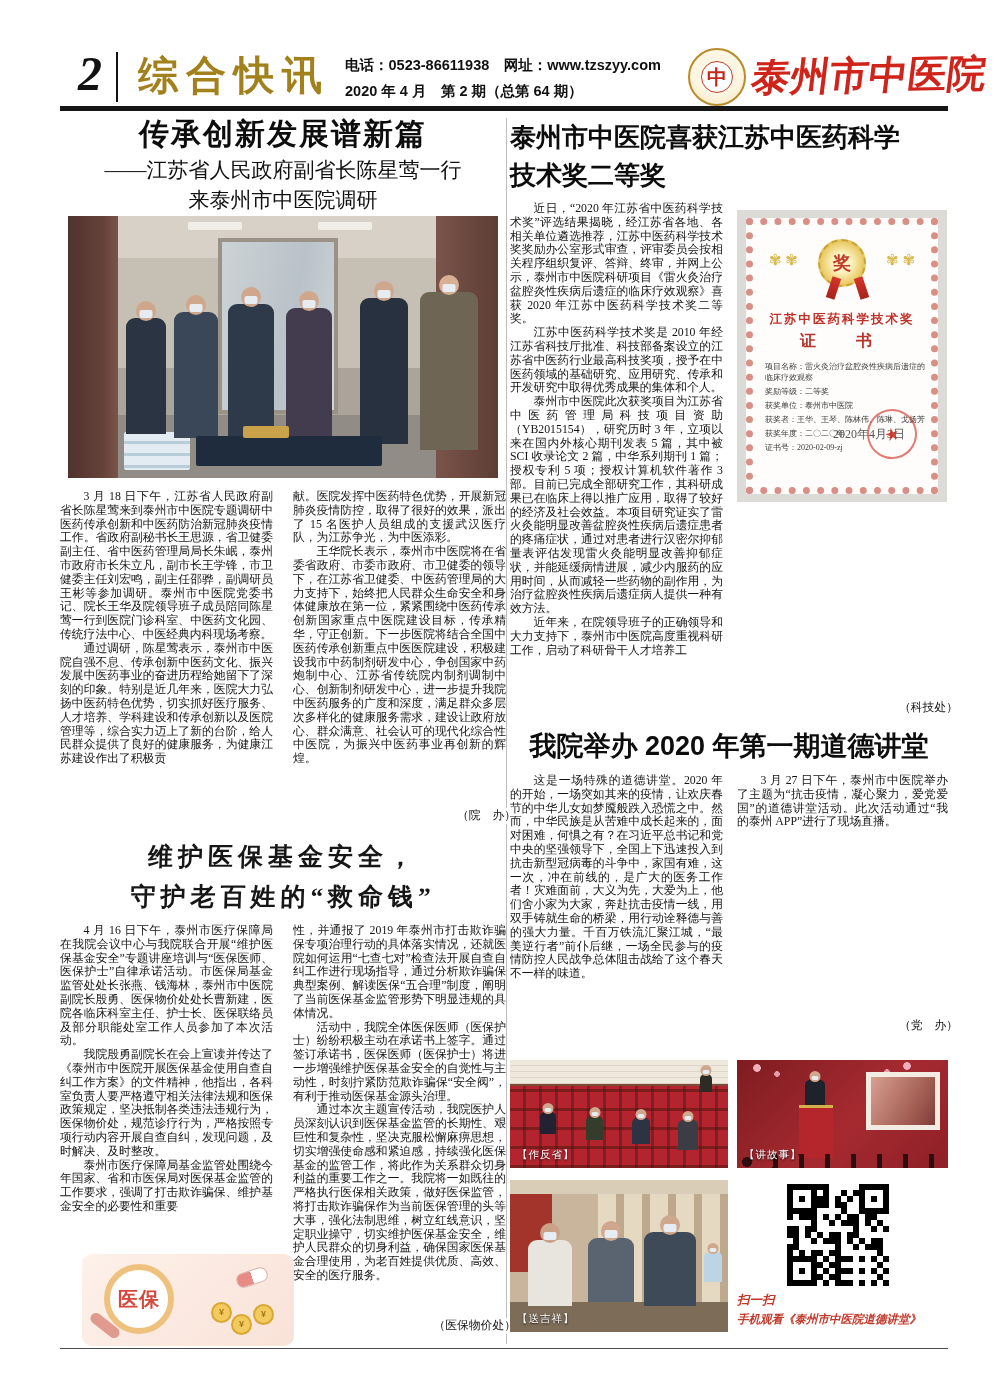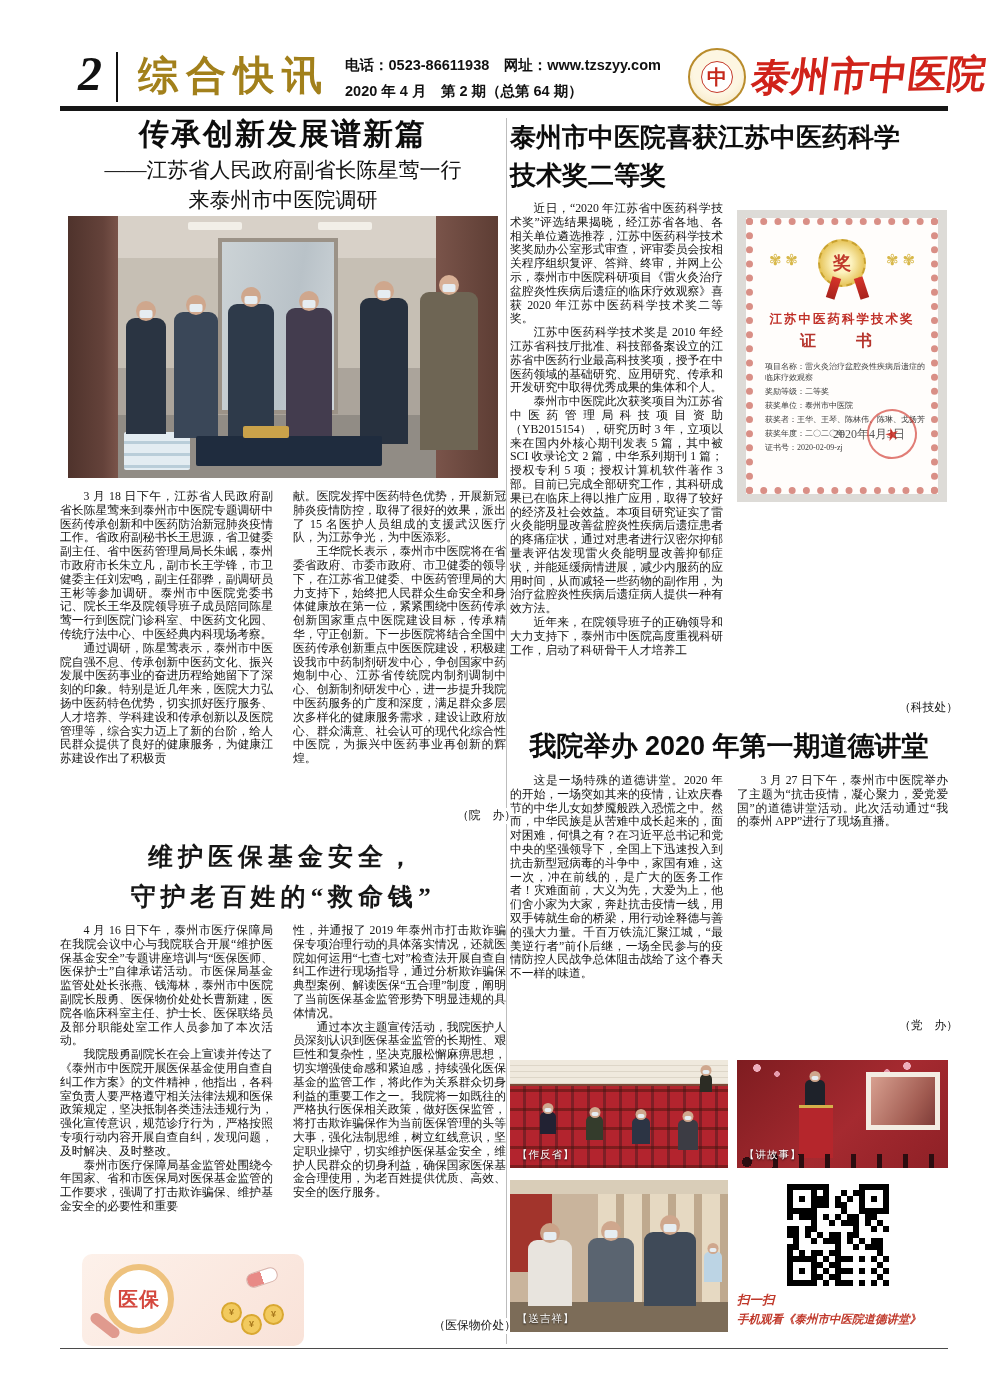--- a/index.html
+++ b/index.html
@@ -58,21 +58,21 @@
   .fig.sm{border-radius:5px 5px 0 0;}
   .fig.sm::before{width:11px;height:11px;top:-9px;}
   .fig.sm::after{width:7px;height:4px;top:-4px;}
 
   
   .mid-title{position:absolute;left:60px;width:446px;text-align:center;font-size:25px;font-weight:bold;
         letter-spacing:5px;color:#161616;transform:skewX(-2deg);}
   .mid-title.t1{top:840px;}
   .mid-title.t2{top:880px;}
   .illus-medins{position:absolute;left:82px;top:1254px;width:212px;height:92px;border-radius:10px;
-        background:linear-gradient(135deg,#fdf1ea,#f9e2d8);overflow:hidden;padding-left:10px;}
+        background:linear-gradient(135deg,#fdf1ea,#f9e2d8);overflow:hidden;}
   .lens{position:absolute;left:22px;top:10px;width:58px;height:58px;border-radius:50%;
         border:6px solid #eec27e;background:#fff;display:flex;align-items:center;justify-content:center;
         font-size:20px;font-weight:bold;color:#d4483e;letter-spacing:1px;}
   .lens-handle{position:absolute;left:6px;top:66px;width:34px;height:11px;border-radius:6px;
         background:#e09a8e;transform:rotate(38deg);}
   .coin{position:absolute;width:17px;height:17px;border-radius:50%;background:#f2ca5e;border:2px solid #d9a832;
         color:#a6761a;font:bold 9px/16px "Liberation Sans",sans-serif;text-align:center;}
   .capsule{position:absolute;right:26px;top:16px;width:30px;height:13px;border-radius:7px;
         background:linear-gradient(90deg,#e88a86 50%,#fff 50%);border:1px solid #d8b3ac;transform:rotate(-18deg);}
 
@@ -201,25 +201,26 @@
     <p class="cont">献。医院发挥中医药特色优势，开展新冠肺炎疫情防控，取得了很好的效果，派出了 15 名医护人员组成的支援武汉医疗队，为江苏争光，为中医添彩。</p>
     <p>王华院长表示，泰州市中医院将在省委省政府、市委市政府、市卫健委的领导下，在江苏省卫健委、中医药管理局的大力支持下，始终把人民群众生命安全和身体健康放在第一位，紧紧围绕中医药传承创新国家重点中医院建设目标，传承精华，守正创新。下一步医院将结合全国中医药传承创新重点中医医院建设，积极建设我市中药制剂研发中心，争创国家中药炮制中心、江苏省传统院内制剂调制中心、创新制剂研发中心，进一步提升我院中医药服务的广度和深度，满足群众多层次多样化的健康服务需求，建设让政府放心、群众满意、社会认可的现代化综合性中医院，为振兴中医药事业再创新的辉煌。</p>
   </div>
   <div class="byline" style="left:293px;width:213px;top:808px;text-align:right;">（院　办）</div>
 
   <div class="mid-title t1">维护医保基金安全，</div>
   <div class="mid-title t2">守护老百姓的“救命钱”</div>
 
   <div class="col" style="left:60px;top:924px;width:213px;height:328px;">
     <p>4 月 16 日下午，泰州市医疗保障局在我院会议中心与我院联合开展“维护医保基金安全”专题讲座培训与“医保医师、医保护士”自律承诺活动。市医保局基金监管处处长张燕、钱海林，泰州市中医院副院长殷勇、医保物价处处长曹新建，医院各临床科室主任、护士长、医保联络员及部分职能处室工作人员参加了本次活动。</p>
-    <p>我院殷勇副院长在会上宣读并传达了《泰州市中医院开展医保基金使用自查自纠工作方案》的文件精神，他指出，各科室负责人要严格遵守相关法律法规和医保政策规定，坚决抵制各类违法违规行为，强化宣传意识，规范诊疗行为，严格按照专项行动内容开展自查自纠，发现问题，及时解决、及时整改。</p>
+    <p>我院殷勇副院长在会上宣读并传达了《泰州市中医院开展医保基金使用自查自纠工作方案》的文件精神，他指出，各科室负责人要严格遵守相关法律法规和医保政策规定，坚决抵制各类违法违规行为，医保物价处，规范诊疗行为，严格按照专项行动内容开展自查自纠，发现问题，及时解决、及时整改。</p>
     <p>泰州市医疗保障局基金监管处围绕今年国家、省和市医保局对医保基金监管的工作要求，强调了打击欺诈骗保、维护基金安全的必要性和重要</p>
   </div>
   <div class="col" style="left:293px;top:924px;width:213px;height:404px;">
     <p class="cont">性，并通报了 2019 年泰州市打击欺诈骗保专项治理行动的具体落实情况，还就医院如何运用“七查七对”检查法开展自查自纠工作进行现场指导，通过分析欺诈骗保典型案例、解读医保“五合理”制度，阐明了当前医保基金监管形势下明显违规的具体情况。</p>
+    <p>活动中，我院全体医保医师（医保护士）纷纷积极主动在承诺书上签字。通过签订承诺书，医保医师（医保护士）将进一步增强维护医保基金安全的自觉性与主动性，时刻拧紧防范欺诈骗保“安全阀”，有利于推动医保基金源头治理。</p>
     <p>通过本次主题宣传活动，我院医护人员深刻认识到医保基金监管的长期性、艰巨性和复杂性，坚决克服松懈麻痹思想，切实增强使命感和紧迫感，持续强化医保基金的监管工作，将此作为关系群众切身利益的重要工作之一。我院将一如既往的严格执行医保相关政策，做好医保监管，将打击欺诈骗保作为当前医保管理的头等大事，强化法制思维，树立红线意识，坚定职业操守，切实维护医保基金安全，维护人民群众的切身利益，确保国家医保基金合理使用，为老百姓提供优质、高效、安全的医疗服务。</p>
   </div>
   <div class="byline" style="left:293px;width:213px;top:1318px;text-align:right;">（医保物价处）</div>
 
   <div class="illus-medins">
     <div class="lens">
       <span>医保</span>
     </div>
     <div class="lens-handle"></div>
     <div class="coin" style="right:62px;top:48px;">¥</div>

